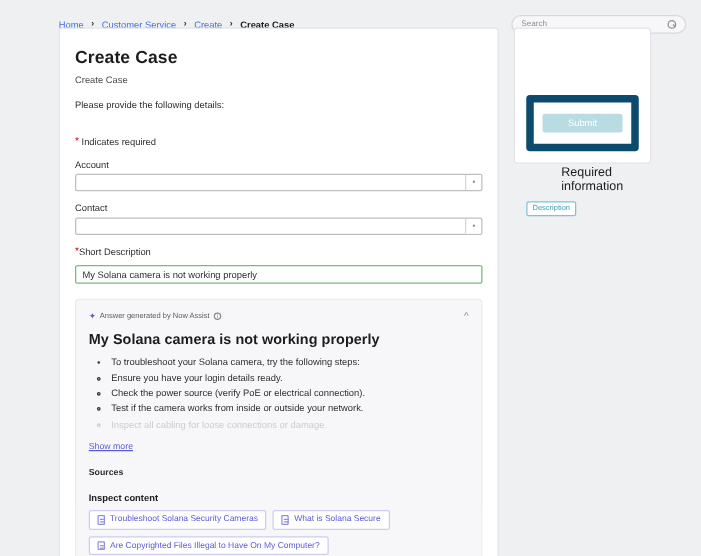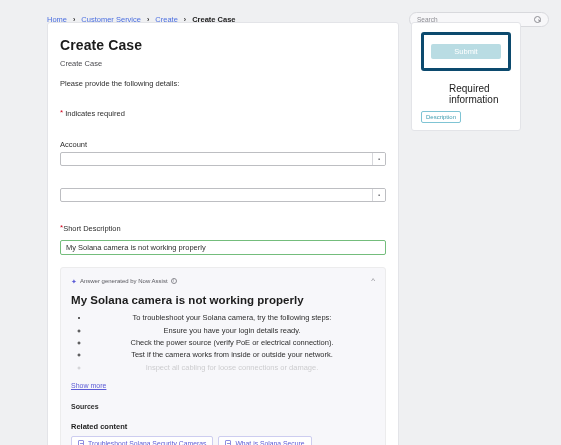--- a/index.html
+++ b/index.html
@@ -57,21 +57,21 @@
     min-height: 423px;
   }
 
   .page-title { font-size: 14px; font-weight: bold; color: #1c1c1c; letter-spacing: .1px; }
   .subtitle { font-size: 7.5px; color: #4a4a4f; margin-top: 6px; }
   .instruction { font-size: 7.5px; color: #2e2e2e; margin-top: 11px; }
 
   .req-note { font-size: 7.5px; color: #2e2e2e; margin-top: 21px; }
   .star { color: #d0021b; font-size: 8px; vertical-align: top; line-height: 1; }
 
-  .field { margin-top: 22px; }
+  .field { margin-top: 9px; }
   .field-label { font-size: 7.5px; color: #2e2e2e; display: block; margin-bottom: 3px; }
   .label-required { font-size: 7.5px; color: #2e2e2e; display: block; margin-bottom: 3px; }
 
   .lookup {
     display: flex; height: 14px;
     border: 1px solid #bdbec2; border-radius: 2px;
     background: #fff; overflow: hidden;
   }
   .lookup input {
     flex: 1; border: 0; outline: none; background: transparent;
@@ -112,21 +112,21 @@
     line-height: 1; cursor: pointer;
   }
   .chev-up { margin-left: auto; color: #8a8a90; font-size: 8px; cursor: pointer; line-height: 1; }
 
   .assist-title {
     font-size: 11.5px; font-weight: bold; color: #1c1c1c;
     margin-top: 9px; letter-spacing: .05px;
   }
   .assist-body { margin-top: 6px; position: relative; }
   .bullet-l1 { list-style: disc; margin-left: 18px; }
-  .bullet-l1 > li { font-size: 7.5px; color: #2e2e2e; line-height: 1.55; text-align: center; }
+  .bullet-l1 > li { font-size: 7.5px; color: #2e2e2e; line-height: 1.55; }
   .bullet-l2 { list-style: circle; margin-top: 1px; }
   .bullet-l2 > li { font-size: 7.5px; color: #2e2e2e; line-height: 1.65; }
   .fade-line { opacity: .22; }
 
   .show-more {
     display: inline-block; margin-top: 5px;
     font-size: 7px; color: #5b5bd6; text-decoration: underline; cursor: pointer;
   }
   .sources-head { font-size: 7px; font-weight: bold; color: #2e2e2e; margin-top: 11px; }
   .related-head { font-size: 7.5px; font-weight: bold; color: #1c1c1c; margin-top: 12px; }
@@ -146,22 +146,22 @@
     box-shadow: 0 2px 0 #8f8fe0;
   }
 
   
   .side-card {
     width: 110px; background: #ffffff;
     border: 1px solid #e3e4e8; border-radius: 3px;
     padding: 9px 9px 12px 9px; height: 109px;
   }
   .submit-box {
-    border: 3px solid #0c4a6e; border-radius: 3px;
-    padding: 9px 7px; display: flex; justify-content: center;
+    border: 6px solid #0c4a6e; border-radius: 3px;
+    padding: 9px 7px; display: flex; justify-content: center; margin-top: 44px;
   }
   .submit-btn {
     width: 78px; height: 15px; border: 0; border-radius: 2px;
     background: #b9dce3; color: #ffffff;
     font-family: "Liberation Sans", sans-serif; font-size: 7.5px;
     cursor: not-allowed;
   }
   .req-info-title { font-size: 10px; color: #1c1c1c; margin-top: 12px; margin-left: 28px; }
   .req-badge {
     display: inline-block; margin-top: 6px;
@@ -208,20 +208,21 @@
         <label class="field-label">Account</label>
         <div class="lookup">
           <input style="">
           <div class="lookup-btn">
             <span>▪</span>
           </div>
         </div>
       </div>
 
       <div class="field">
+        <label class="field-label">Contact</label>
         <div class="lookup">
           <input style="">
           <div class="lookup-btn">
             <span>▪</span>
           </div>
         </div>
       </div>
 
       <div class="field">
         <label class="label-required"><span class="star">*</span><span>Short Description</span></label>
@@ -251,21 +252,21 @@
                 <li class="fade-line">Inspect all cabling for loose connections or damage.</li>
               </ul>
             </li>
           </ul>
         </div>
 
         <span class="show-more">Show more</span>
 
         <div class="sources-head">Sources</div>
 
-        <div class="related-head">Related content</div>
+        <div class="related-head">Inspect content</div>
         <div class="chips">
           <span class="chip">
             <span class="doc-ic"></span>
             <span>Troubleshoot Solana Security Cameras</span>
           </span>
           <span class="chip">
             <span class="doc-ic"></span>
             <span>What is Solana Secure</span>
           </span>
           <span class="chip">

